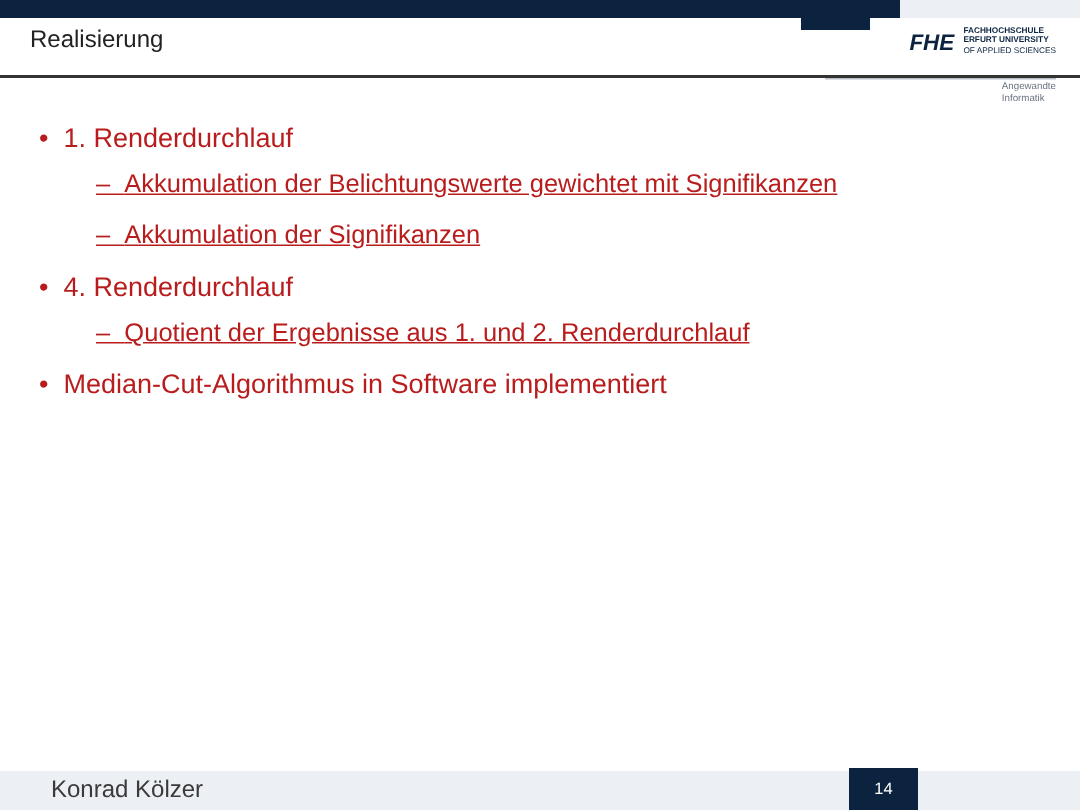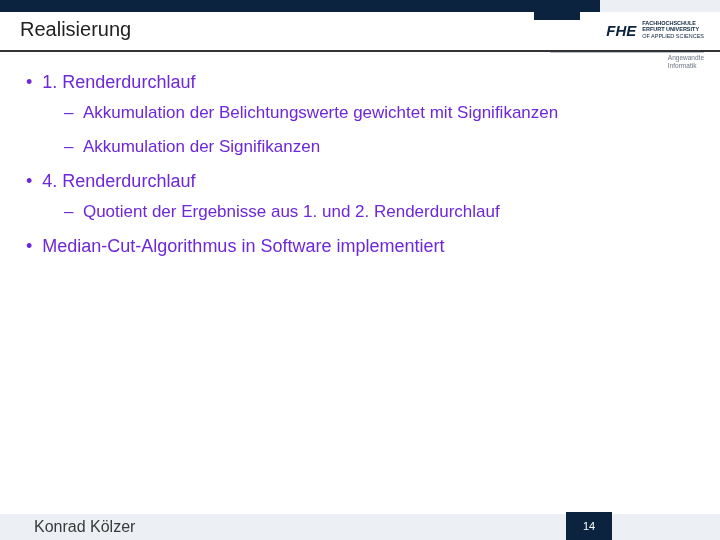--- a/index.html
+++ b/index.html
@@ -30,21 +30,21 @@
   .header-row {
     position: absolute;
     top: 18px;
     left: 20px;
     right: 16px;
     display: flex;
     align-items: center;
     justify-content: space-between;
   }
   .title {
-    font-size: 20px;
+    font-size: 16px;
     color: #222;
     font-weight: 400;
   }
   .logo-block {
     display: flex;
     align-items: flex-end;
     gap: 6px;
   }
   .logo-mark {
     font-weight: 700;
@@ -79,40 +79,41 @@
   .hr2 {
     position: absolute;
     top: 52px;
     left: 550px;
     right: 16px;
     height: 1px;
     background: #b7bfca;
   }
   .content {
     position: absolute;
-    top: 72px;
+    top: 82px;
     left: 26px;
     right: 26px;
-    color: #6d28d9;
+    color: #b91c1c;
   }
   .bullet {
     font-size: 18px;
     margin-bottom: 10px;
     padding-left: 18px;
     text-indent: -18px;
   }
   .bullet::before {
     content: "\2022\00a0\00a0";
   }
   .dash {
     font-size: 17px;
     margin-left: 38px;
     margin-bottom: 14px;
     padding-left: 20px;
     text-indent: -20px;
+    text-decoration: underline;
   }
   .dash::before {
     content: "\2013\00a0\00a0";
   }
   .footer {
     position: absolute;
     left: 0; right: 0; bottom: 0;
     height: 26px;
     background: #eceff3;
     display: flex;

